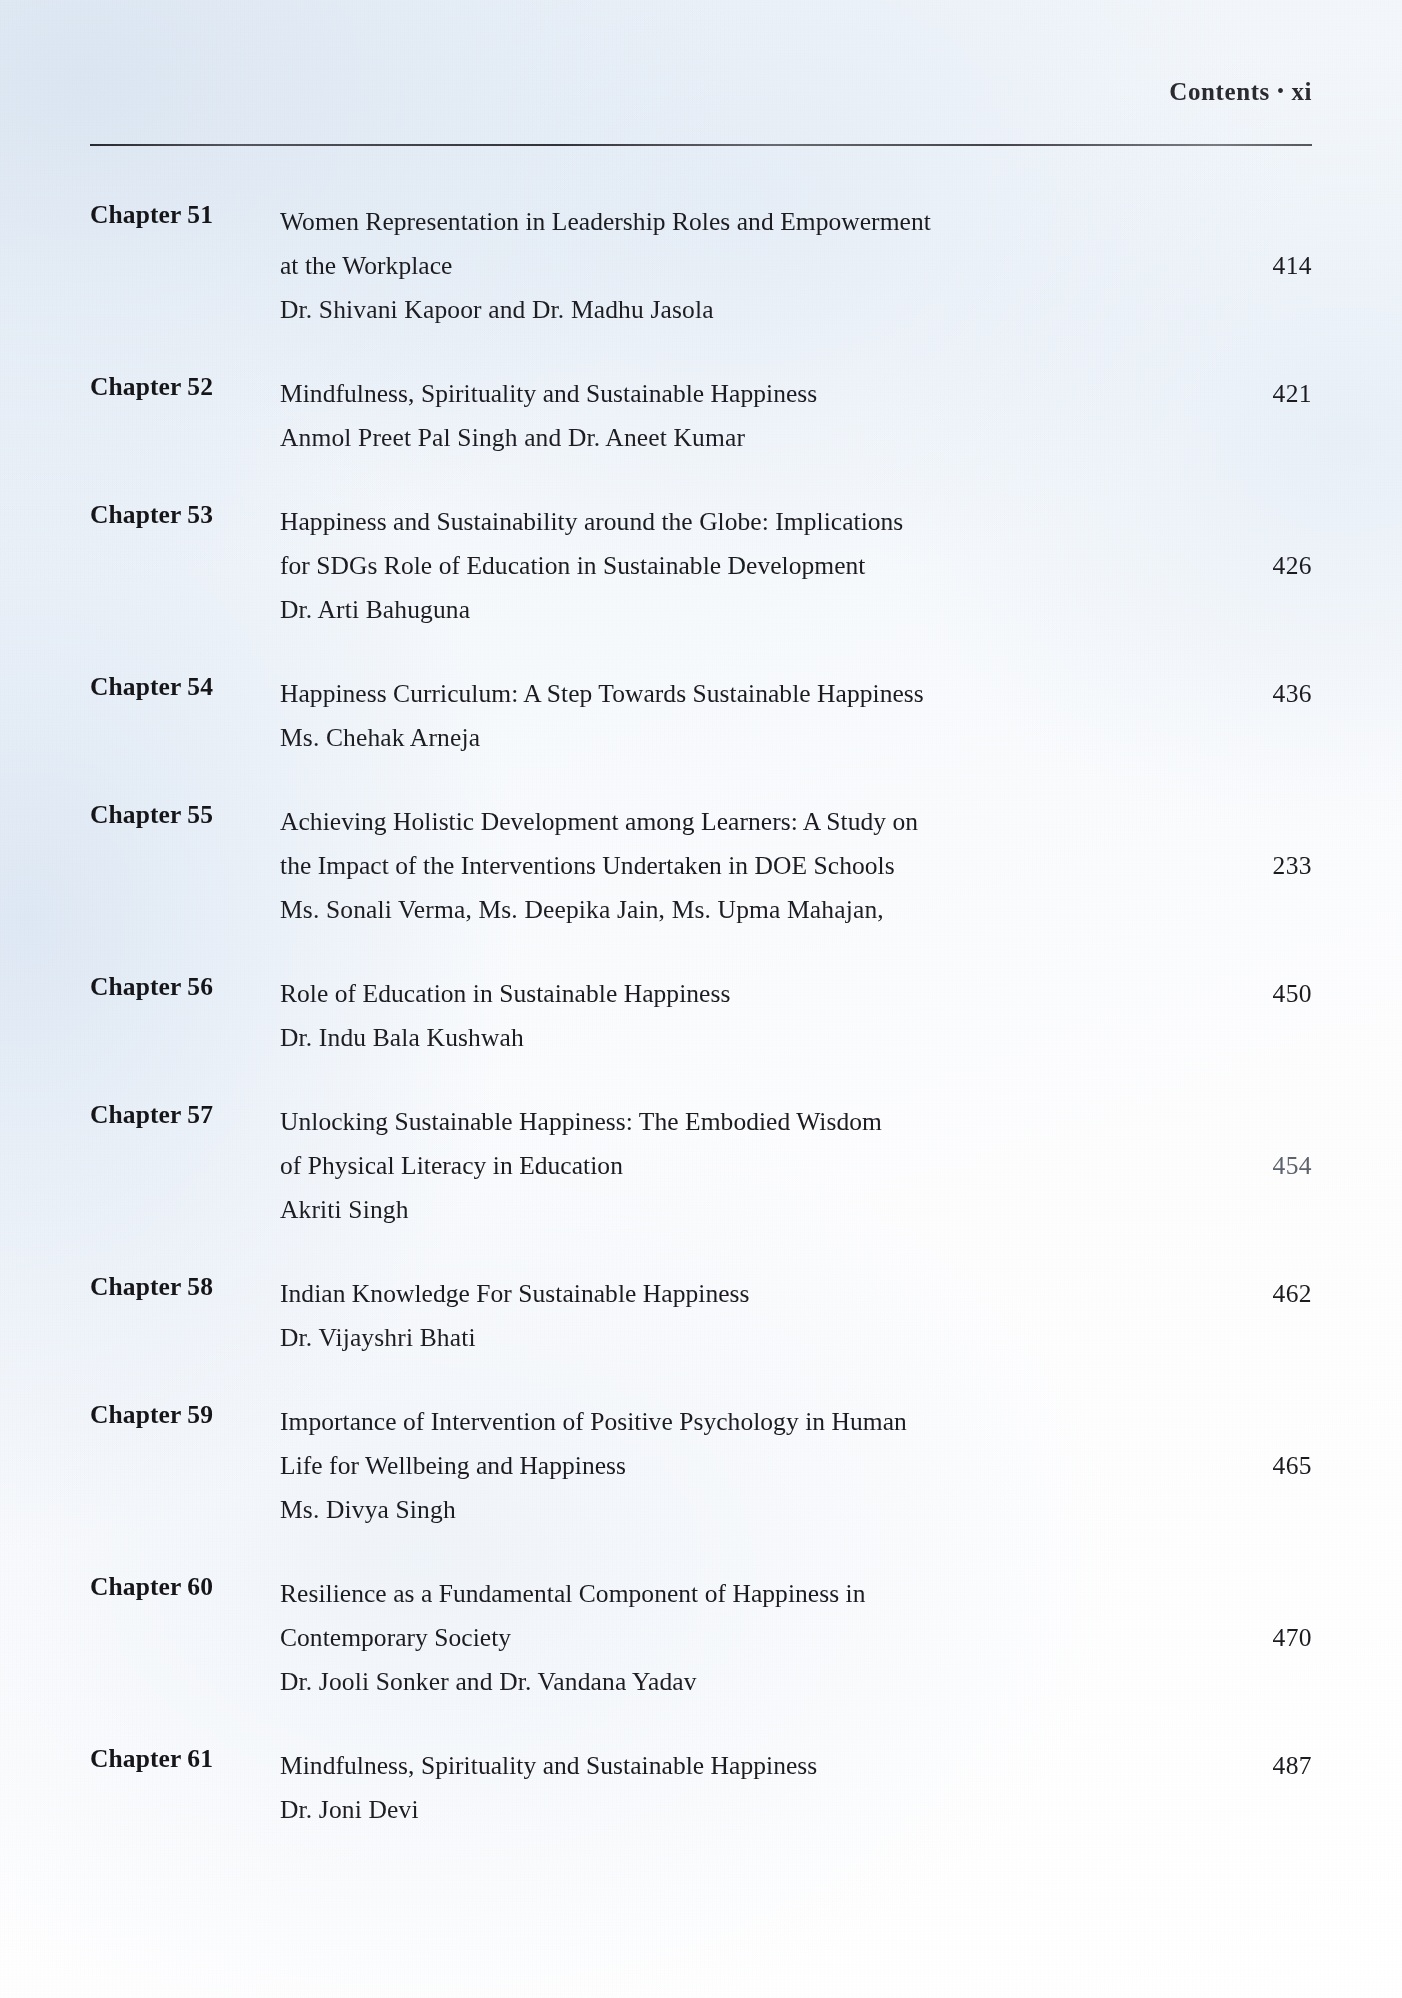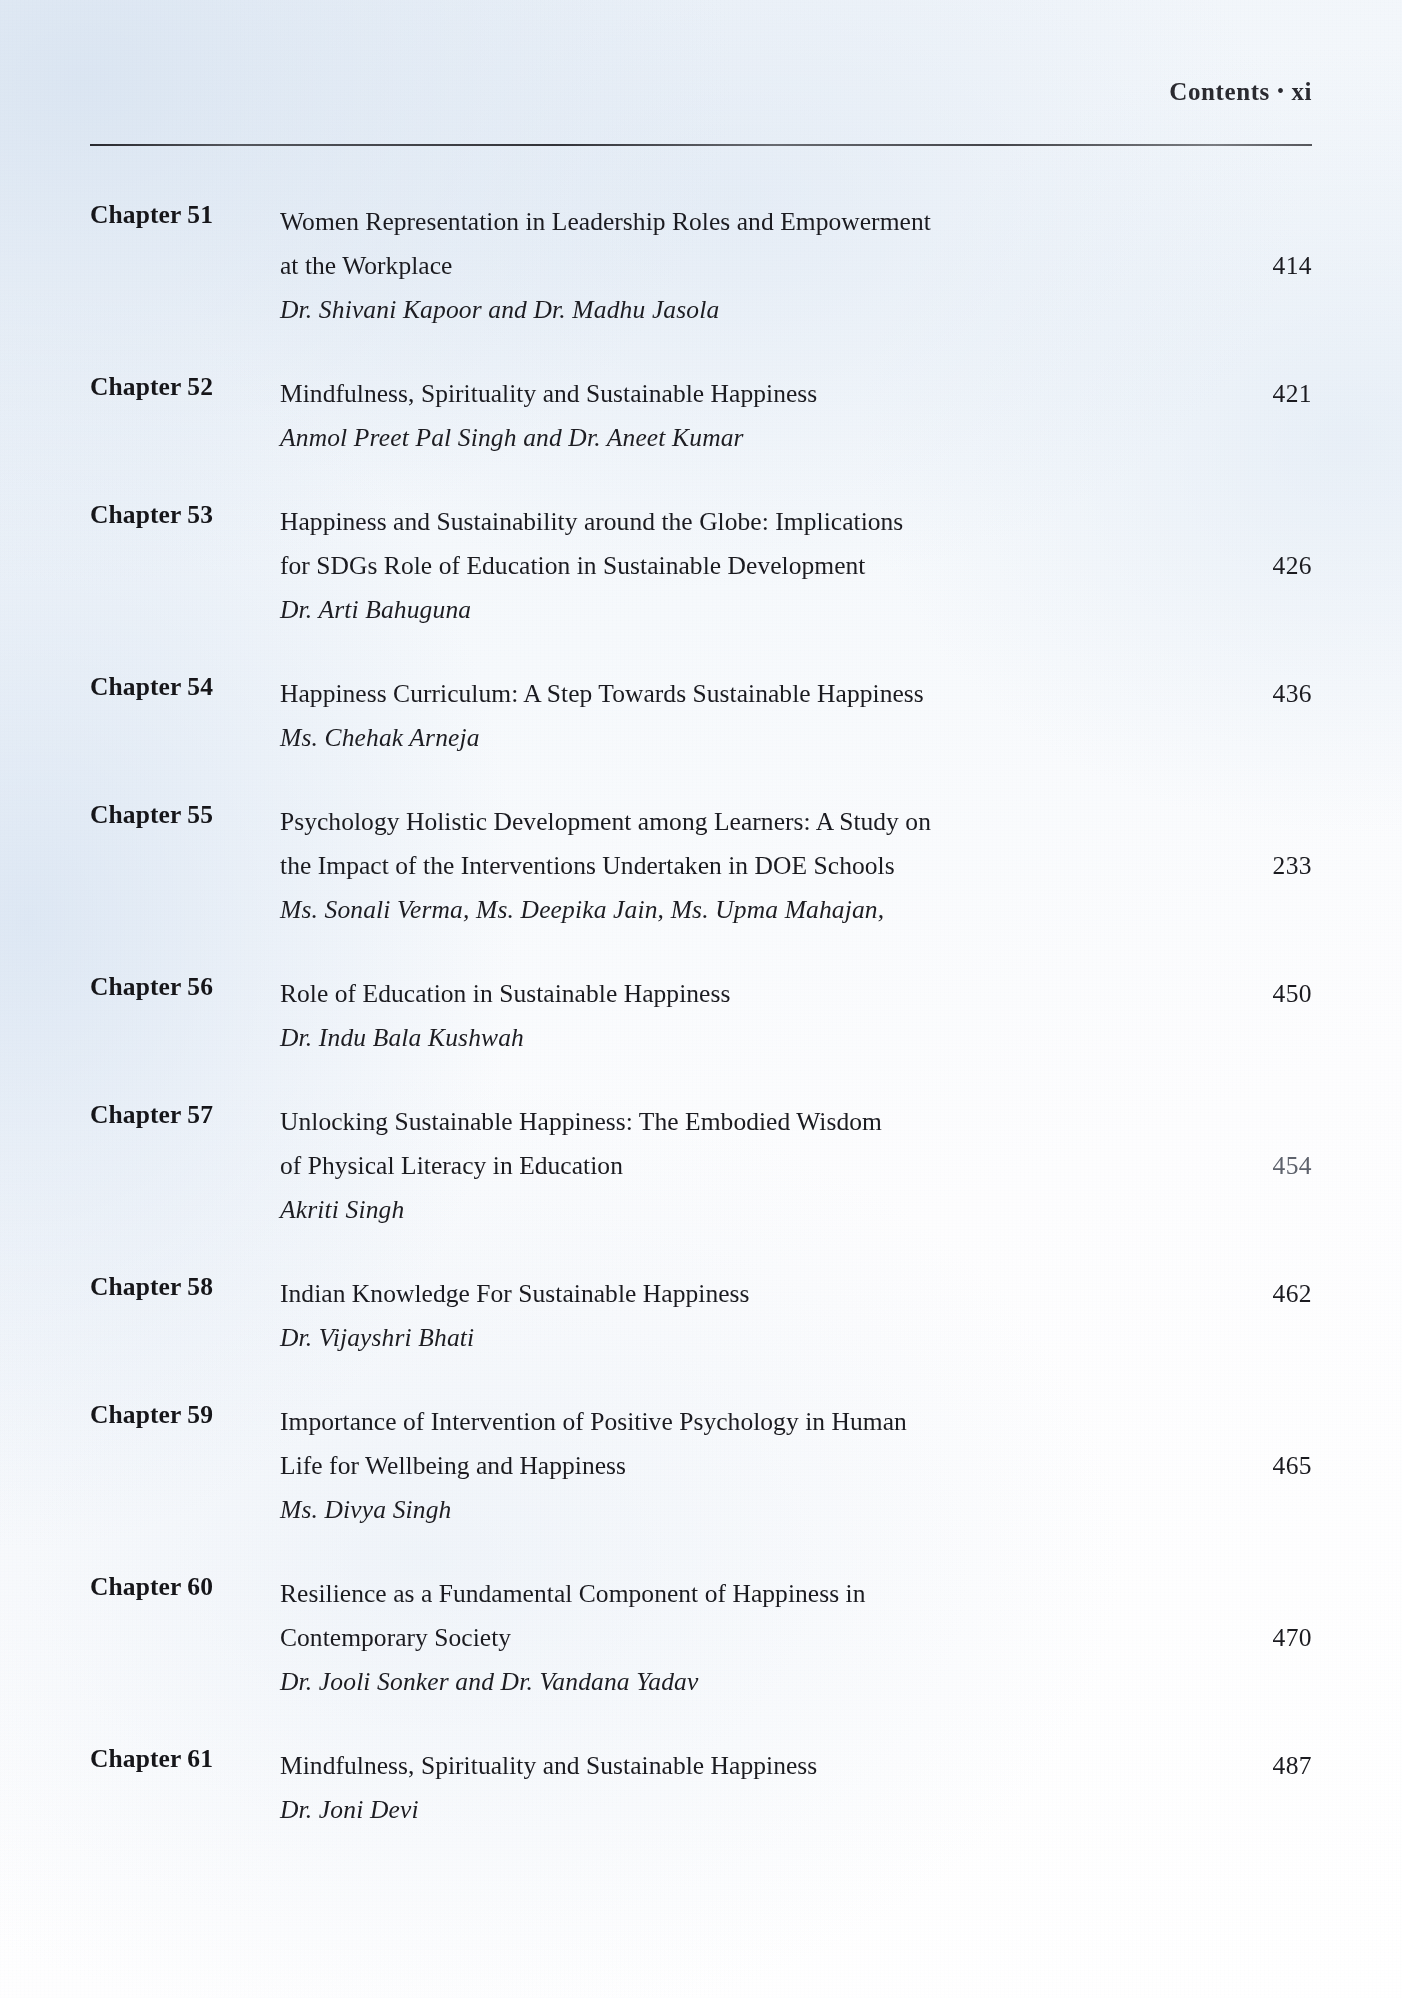--- a/index.html
+++ b/index.html
@@ -110,21 +110,20 @@
     min-height: 44px;
     line-height: 44px;
     font-size: 25.5px;
     color: #1b1b20;
   }
   .line .txt {
     display: inline;
     letter-spacing: 0.05px;
   }
   .line.author .txt {
-    font-style: italic;
     letter-spacing: 0.15px;
     color: #1d1d22;
   }
 
   .page-num {
     position: absolute;
     right: 0;
     top: 0;
     width: 120px;
     text-align: right;
@@ -175,21 +174,21 @@
       <div class="entry">
         <div class="chapter-label">Chapter 54</div>
         <div class="entry-body">
           <div class="line title"><span class="txt">Happiness Curriculum: A Step Towards Sustainable Happiness</span><span class="page-num">436</span></div>
           <div class="line author"><span class="txt">Ms. Chehak Arneja</span></div>
         </div>
       </div>
       <div class="entry">
         <div class="chapter-label">Chapter 55</div>
         <div class="entry-body">
-          <div class="line title"><span class="txt">Psychology Holistic Development among Learners: A Study on</span></div>
+          <div class="line title"><span class="txt">Achieving Holistic Development among Learners: A Study on</span></div>
           <div class="line title"><span class="txt">the Impact of the Interventions Undertaken in DOE Schools</span><span class="page-num">233</span></div>
           <div class="line author"><span class="txt">Ms. Sonali Verma, Ms. Deepika Jain, Ms. Upma Mahajan,</span></div>
         </div>
       </div>
       <div class="entry">
         <div class="chapter-label">Chapter 56</div>
         <div class="entry-body">
           <div class="line title"><span class="txt">Role of Education in Sustainable Happiness</span><span class="page-num">450</span></div>
           <div class="line author"><span class="txt">Dr. Indu Bala Kushwah</span></div>
         </div>

